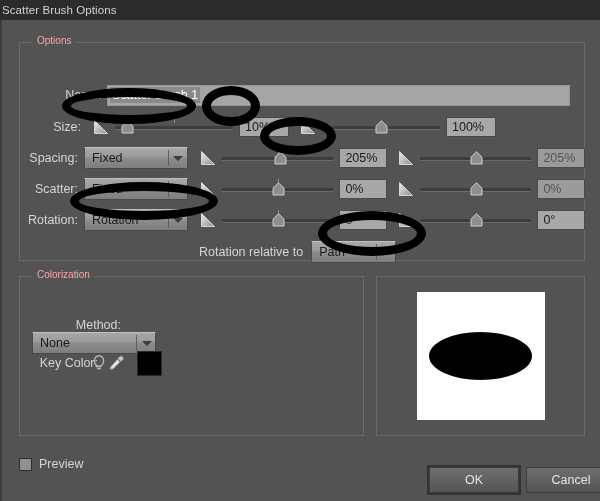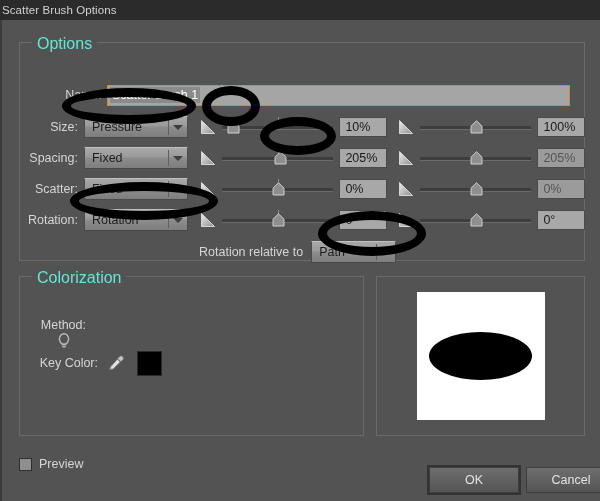--- a/index.html
+++ b/index.html
@@ -32,21 +32,21 @@
 
   
   .group {
     position: absolute;
     border: 1px solid #6a6a6a;
   }
   .group-label {
     position: absolute; top: -8px; left: 12px;
     background: #535353;
     padding: 0 5px;
-    color: #5eead4; font-size: 16px;
+    color: #fca5a5; font-size: 10px;
   }
   #options-group { left: 17px; top: 22px; width: 566px; height: 219px; }
   #colorization-group { left: 17px; top: 256px; width: 345px; height: 160px; }
 
   
   .row { position: absolute; height: 22px; display: flex; align-items: center; }
   .row-label {
     color: #d5d5d5; font-size: 12.5px;
     text-align: right; white-space: nowrap; padding-left: 8px;
   }
@@ -209,25 +209,20 @@
   <div class="row" style="left:17px; top:64px; width:566px;">
     <span class="row-label" style="width:83px;">Name:</span>
     <div class="name-input" style="width:463px; margin-left:5px;">
       <span class="name-text">Scatter Brush 1</span>
     </div>
   </div>
 
   <div id="param-rows">
       <div class="row" style="left: 17px; top: 96px; width: 566px;">
     <span class="row-label" style="width:62px;">Size:</span>
-    <div class="dropdown" style="width:110px; margin-left:6px;">
-      <span class="dropdown-text">Pressure</span>
-      <span class="dropdown-sep"></span>
-      <span class="dropdown-arrow"></span>
-    </div>
     <span class="wedge" style="margin-left:12px;"><svg viewBox="0 0 18 16" width="18" height="16">
   <defs>
               <linearGradient id="wg" x1="0" y1="0" x2="1" y2="1">
     <stop offset="0%" stop-color="#ededed"></stop>
                 <stop offset="100%" stop-color="#8d8d8d"></stop>
   </linearGradient>
             </defs>
   <path d="M1.5 1.5 L14.5 14.5 L1.5 14.5 Z" fill="url(#wg)" stroke="#d6d6d6" stroke-width="1"></path>
 </svg></span>
     <div class="slider" style="width:118px; margin-left:4px;">
@@ -388,20 +383,25 @@
       <span class="dropdown-arrow"></span>
     </div>
   </div>
 
   <div class="group" id="colorization-group">
     <span class="group-label">Colorization</span>
   </div>
 
   <div class="row" style="left:24px; top:298px;flex-direction:column;">
     <span class="row-label" style="width:60px;">Method:</span>
+    <div class="dropdown" style="width:124px; margin-left:6px;">
+      <span class="dropdown-text">None</span>
+      <span class="dropdown-sep"></span>
+      <span class="dropdown-arrow"></span>
+    </div>
     <span class="bulb" style="margin-left:16px;">
       <svg viewBox="0 0 14 18" width="14" height="18">
         <ellipse cx="7" cy="7" rx="4.6" ry="5.2" fill="none" stroke="#b8b8b8" stroke-width="1.4"></ellipse>
         <rect x="4.6" y="12" width="4.8" height="1.4" fill="#b8b8b8"></rect>
         <rect x="5.2" y="14" width="3.6" height="1.4" fill="#b8b8b8"></rect>
       </svg>
     </span>
   </div>
 
   <div class="row" style="left:24px; top:332px;">

